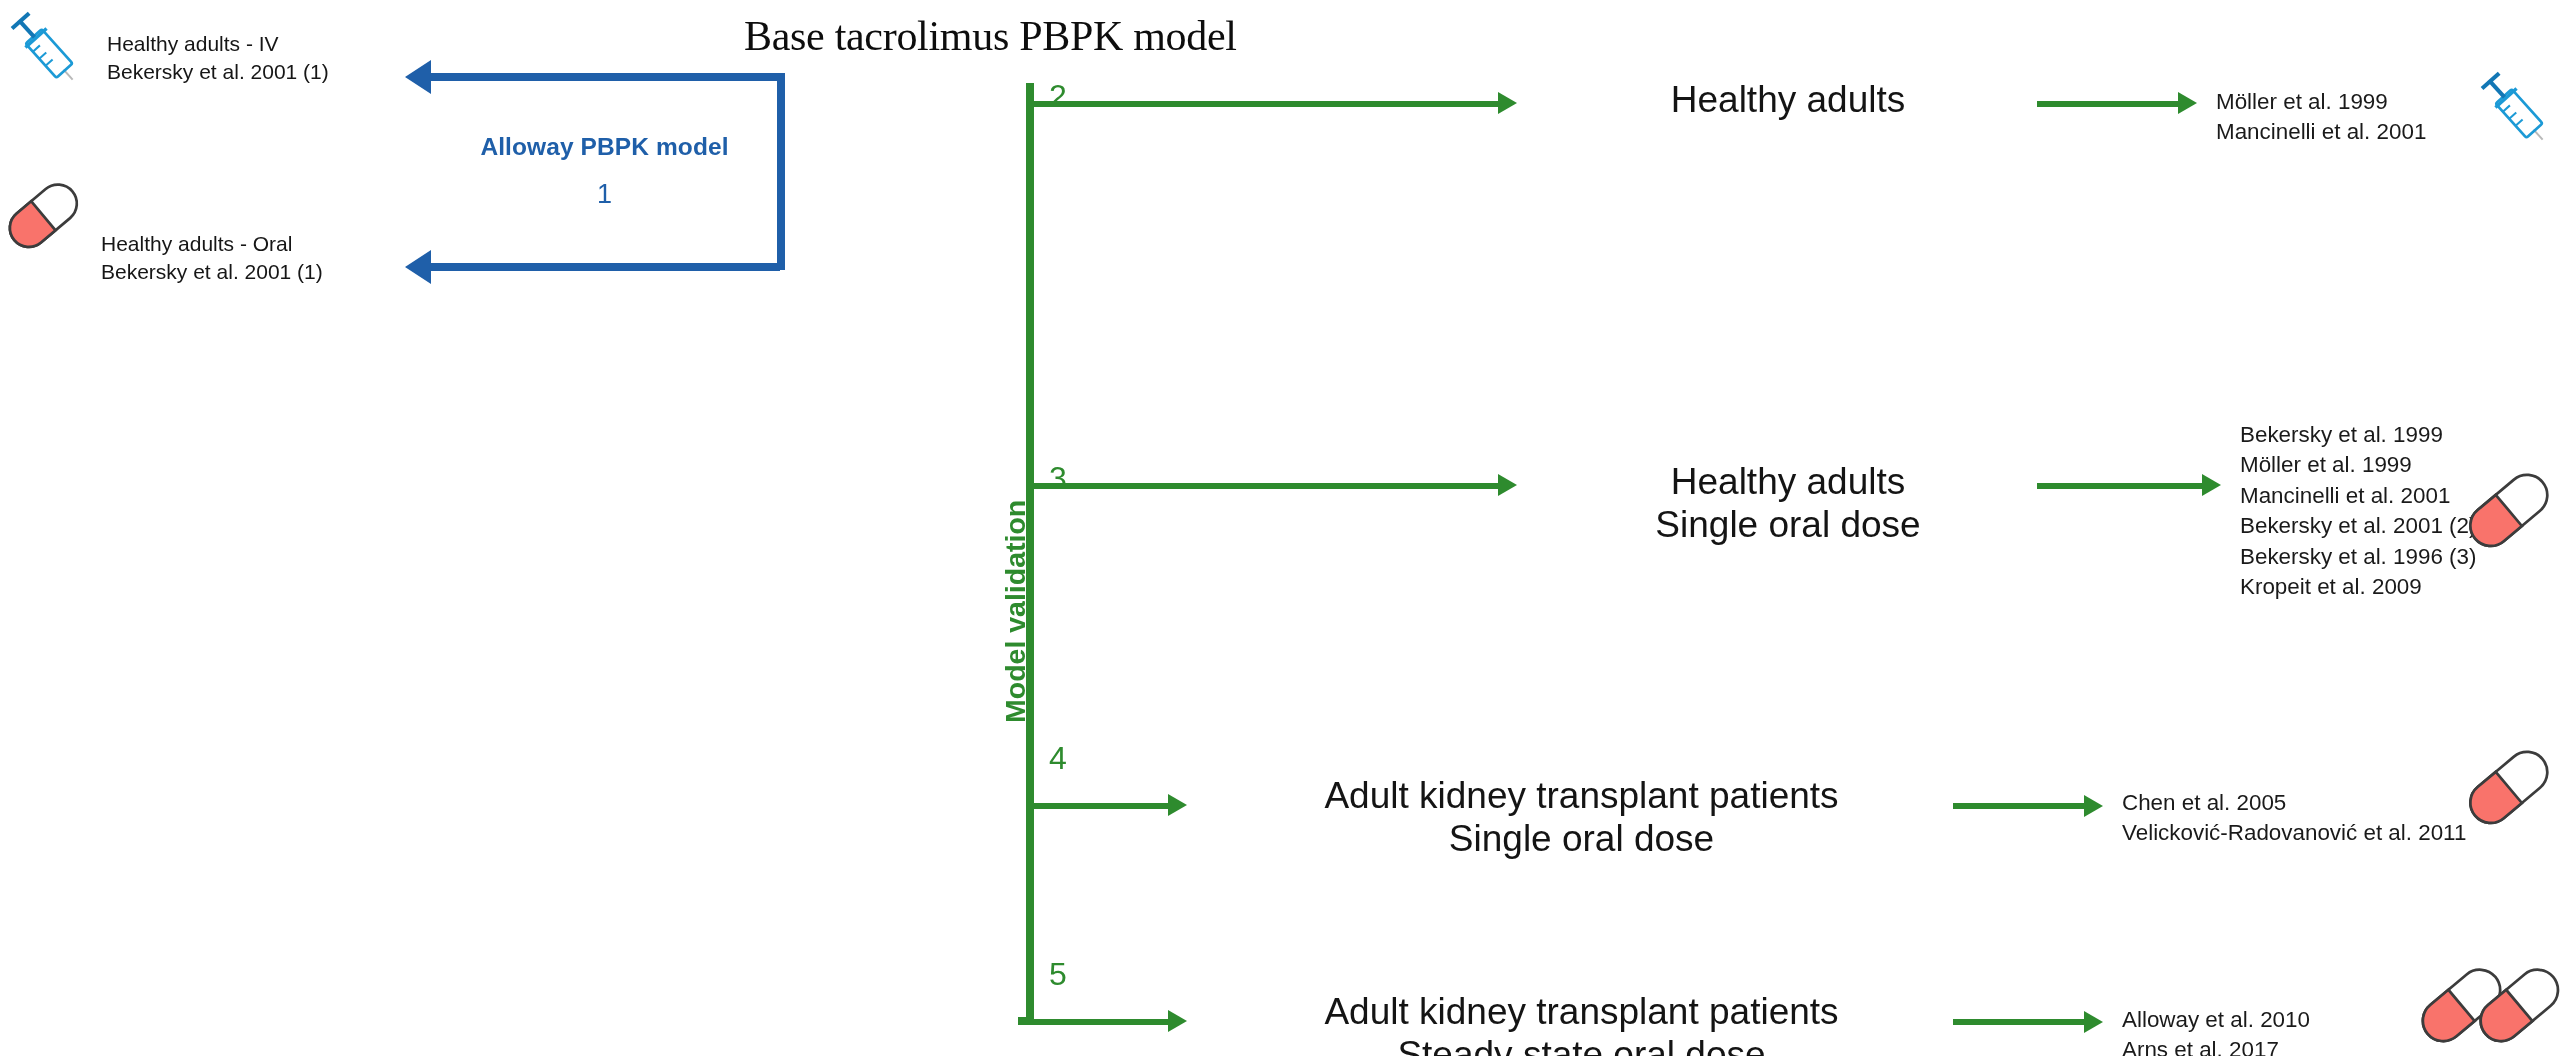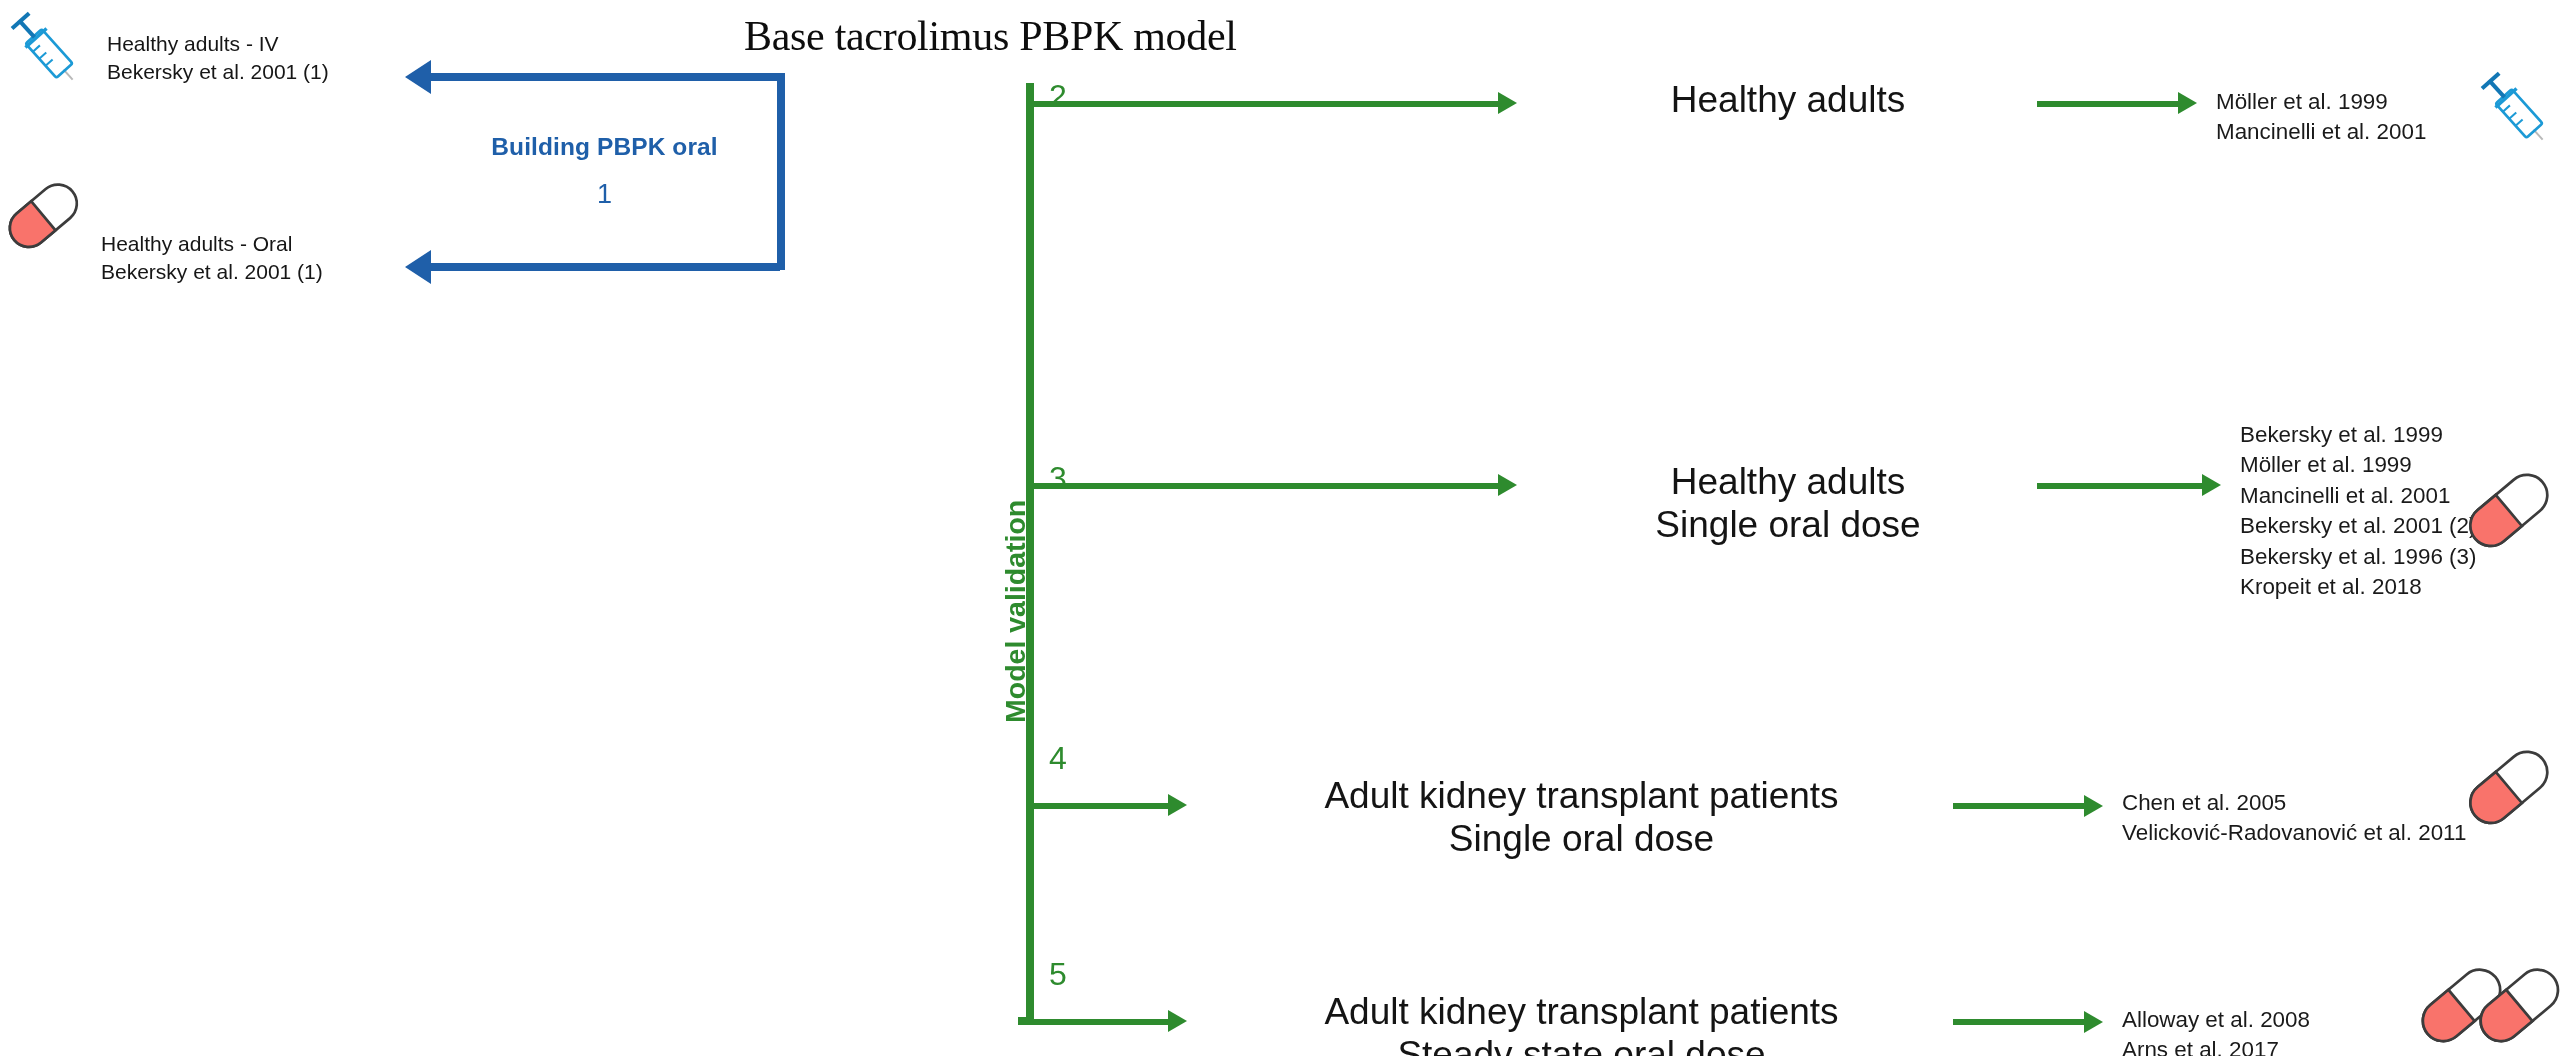--- a/index.html
+++ b/index.html
@@ -103,21 +103,21 @@
 
   <div class="abs bline" style="left:777px;top:73px;width:7.5px;height:197px;"></div>
 
   <div class="abs bline" style="left:430px;top:73px;width:350px;height:7.5px;"></div>
   <div class="abs arrowhead-l" style="left:405px;top:60px;"></div>
 
   <div class="abs bline" style="left:430px;top:263px;width:350px;height:7.5px;"></div>
   <div class="abs arrowhead-l" style="left:405px;top:250px;"></div>
 
   <div class="abs blue-caption" style="left:428px;top:133px;width:353px;">
-    <div class="bc-main">Building PBPK oral</div>
+    <div class="bc-main">Alloway PBPK model</div>
     <div class="bc-num">1</div>
   </div>
 
   <div class="abs title" style="left:744px;top:12.2px;font-family:Liberation Serif, serif;">Base tacrolimus PBPK model</div>
 
   <div class="abs trunk" style="left:1026px;top:83px;width:7.5px;height:942px;"></div>
 
   <div class="abs trunk" style="left:1018px;top:1017px;width:15.6px;height:7.5px;"></div>
 
   <div class="abs vlabel" style="left:999px;top:723px;">Model validation</div>
@@ -164,21 +164,21 @@
 
   <div class="abs hline" style="left:2037px;top:483px;width:167px;height:6.1px;"></div>
   <div class="abs arrowhead-r" style="left:2202px;top:474px;"></div>
 
   <div class="abs ref-list" style="left:2240px;top:420px;">
     <div>Bekersky et al. 1999</div>
     <div>Möller et al. 1999</div>
     <div>Mancinelli et al. 2001</div>
     <div>Bekersky et al. 2001 (2)</div>
     <div>Bekersky et al. 1996 (3)</div>
-    <div>Kropeit et al. 2018</div>
+    <div>Kropeit et al. 2009</div>
   </div>
 
   <div class="icon-wrap" style="left:2460px;top:469px;">
     <svg width="102" height="88" viewBox="0 0 150 130">
       <g transform="rotate(-40 75 65)">
         <path d="M40 30 h70 a30 30 0 0 1 0 60 h-70 a30 30 0 0 1 0 -60 z" fill="#ffffff" stroke="#3c3c3c" stroke-width="4"></path>
         <path d="M75 30 h-35 a30 30 0 0 0 0 60 h35 z" fill="#F9736B" stroke="#3c3c3c" stroke-width="4"></path>
       </g>
     </svg>
   </div>
@@ -215,21 +215,21 @@
 
   <div class="abs node-label" style="left:1213px;top:990px;width:737px;">
     <div>Adult kidney transplant patients</div>
     <div>Steady state oral dose</div>
   </div>
 
   <div class="abs hline" style="left:1953px;top:1019px;width:133px;height:6.1px;"></div>
   <div class="abs arrowhead-r" style="left:2084px;top:1011px;"></div>
 
   <div class="abs ref-list" style="left:2122px;top:1005px;">
-    <div>Alloway et al. 2008</div>
+    <div>Alloway et al. 2010</div>
     <div>Arns et al. 2017</div>
   </div>
 
   <div class="icon-wrap" style="left:2416px;top:957px;">
     <svg width="160" height="102" viewBox="0 0 235 150">
       <g transform="rotate(-40 70 75)">
         <path d="M35 40 h70 a30 30 0 0 1 0 60 h-70 a30 30 0 0 1 0 -60 z" fill="#ffffff" stroke="#3c3c3c" stroke-width="4"></path>
         <path d="M70 40 h-35 a30 30 0 0 0 0 60 h35 z" fill="#F9736B" stroke="#3c3c3c" stroke-width="4"></path>
       </g>
       <g transform="rotate(-40 155 75)">

